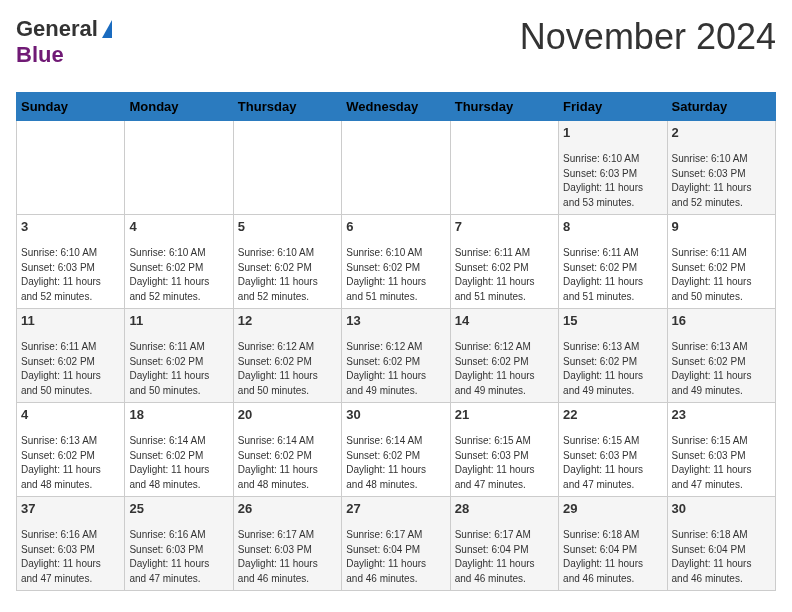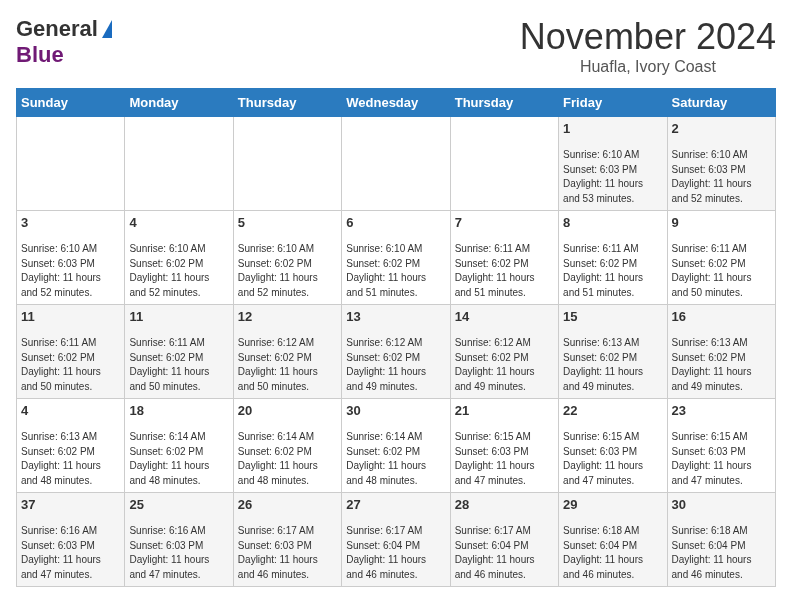--- a/index.html
+++ b/index.html
@@ -7,21 +7,21 @@
       font-family: Arial, sans-serif;
       background: #fff;
       width: 792px;
       min-height: 612px;
       padding: 16px;
     }
     .header {
       display: flex;
       justify-content: space-between;
       align-items: flex-start;
-      margin-bottom: 12px;
+      margin-bottom: 24px;
     }
     .logo {
       display: flex;
       flex-direction: column;
       align-items: flex-start;
     }
     .logo-text {
       display: flex;
       align-items: center;
       gap: 2px;
@@ -37,39 +37,39 @@
       color: #701a75;
     }
     .logo-triangle {
       width: 0;
       height: 0;
       border-left: 10px solid transparent;
       border-bottom: 18px solid #1a6bbf;
       margin-left: 2px;
     }
     .title-area {
-      text-align: center;
+      text-align: right;
     }
     .month-title {
       font-size: 36px;
       font-weight: normal;
       color: #333;
     }
     .location {
       font-size: 16px;
       color: #555;
     }
     .calendar {
       width: 100%;
       border-collapse: collapse;
       table-layout: fixed;
     }
     .calendar thead th {
       background-color: #2b7bbf;
-      color: #ffffff;
+      color: #000000;
       font-size: 13px;
       font-weight: bold;
       padding: 6px 4px;
       text-align: left;
       border: 1px solid #2b7bbf;
     }
     .calendar tbody td {
       border: 1px solid #ccc;
       vertical-align: top;
       padding: 4px;
@@ -106,21 +106,20 @@
 <div class="header">
   <div class="logo">
     <div class="logo-text">
       <span class="logo-general">General</span>
       <div class="logo-triangle"></div>
     </div>
     <span class="logo-blue">Blue</span>
   </div>
   <div class="title-area">
     <div class="month-title">November 2024</div>
-    <div class="location">Huafla, Ivory Coast</div>
   </div>
 </div>
 
 <table class="calendar">
   <thead>
     <tr>
     <th>Sunday</th>
         <th>Monday</th>
         <th>Thursday</th>
         <th>Wednesday</th>

